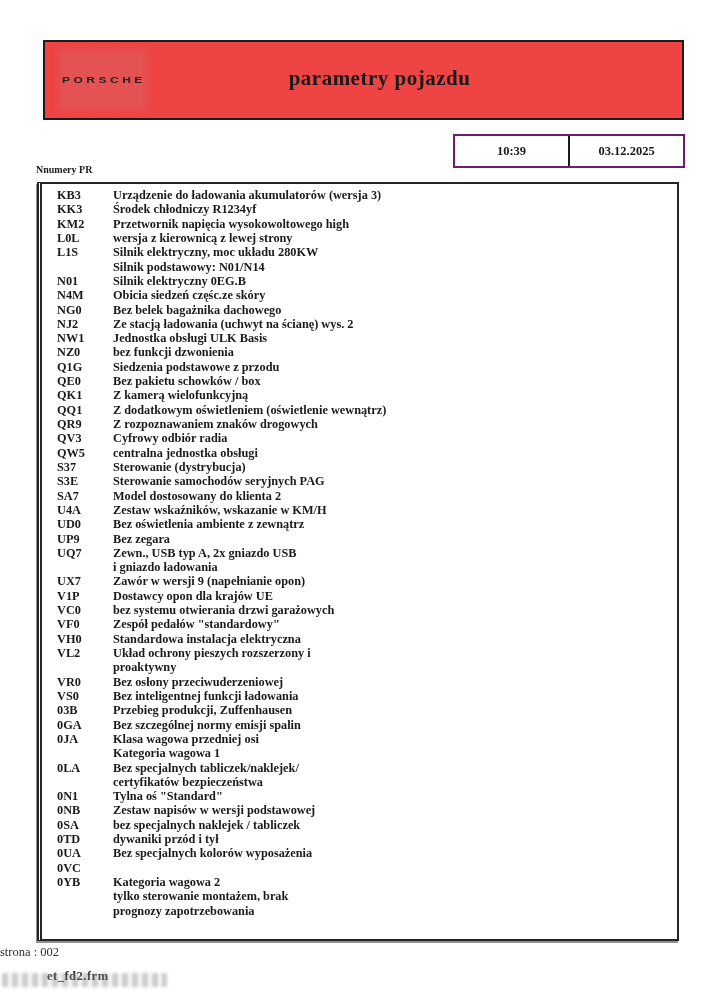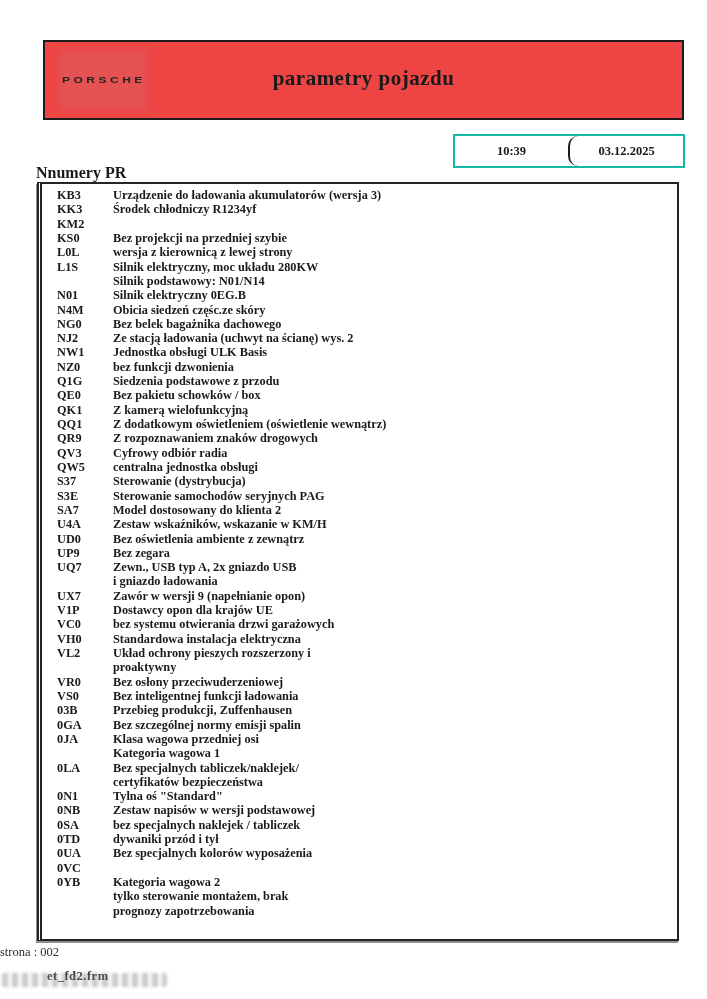--- a/index.html
+++ b/index.html
@@ -25,38 +25,38 @@
     white-space:nowrap;
   }
   .logo-smudge{
     position:absolute;left:14px;top:8px;width:88px;height:60px;
     background:
       repeating-linear-gradient(90deg, rgba(150,150,150,.18) 0 7px, rgba(220,220,220,.10) 7px 12px);
     filter:blur(3px);
     pointer-events:none;
   }
   .header-title{
-    position:absolute;left:0;top:24px;width:100%;
+    position:absolute;left:16px;top:24px;width:100%;
     text-align:center;
     font-size:21px;font-weight:700;letter-spacing:0.5px;
   }
   
   .datetime-box{
     position:absolute;left:453px;top:134px;width:228px;height:30px;
-    border:2px solid #14b8a6;display:flex;background:#fff;
+    border:2px solid #701a75;display:flex;background:#fff;
   }
   .dt-cell{
     flex:1;display:flex;align-items:center;justify-content:center;
     font-size:12.5px;font-weight:700;
   }
-  .dt-cell + .dt-cell{border-left:2px solid #1c1c1c;border-radius:10px;}
+  .dt-cell + .dt-cell{border-left:2px solid #1c1c1c;}
   
   .section-label{
     position:absolute;left:36px;top:164px;
-    font-size:16px;font-weight:700;
+    font-size:10px;font-weight:700;
   }
   
   .pr-table{
     position:absolute;left:37px;top:182px;width:642px;height:759px;
     border:2px solid #242424;
     border-left:5px double #242424;
     box-shadow:-1px 2px 0 0 #8f8f8f;
     background:#fff;
     box-sizing:border-box;
     padding:4px 6px 0 15px;
@@ -109,24 +109,21 @@
     <div class="pr-row">
       <div class="pr-code">KB3</div>
       <div class="pr-desc">Urządzenie do ładowania akumulatorów (wersja 3)</div>
     </div>
     <div class="pr-row">
       <div class="pr-code">KK3</div>
       <div class="pr-desc">Środek chłodniczy R1234yf</div>
     </div>
     <div class="pr-row">
       <div class="pr-code">KM2</div>
-    </div>
-    <div class="pr-row">
-      <div class="pr-code">KS0</div>
-      <div class="pr-desc">Bez projekcji na przedniej szybie</div>
+      <div class="pr-desc">Przetwornik napięcia wysokowoltowego high</div>
     </div>
     <div class="pr-row">
       <div class="pr-code">L0L</div>
       <div class="pr-desc">wersja z kierownicą z lewej strony</div>
     </div>
     <div class="pr-row">
       <div class="pr-code">L1S</div>
       <div class="pr-desc">Silnik elektryczny, moc układu 280KW
 Silnik podstawowy: N01/N14</div>
     </div>
@@ -215,20 +212,24 @@
       <div class="pr-code">UX7</div>
       <div class="pr-desc">Zawór w wersji 9 (napełnianie opon)</div>
     </div>
     <div class="pr-row">
       <div class="pr-code">V1P</div>
       <div class="pr-desc">Dostawcy opon dla krajów UE</div>
     </div>
     <div class="pr-row">
       <div class="pr-code">VC0</div>
       <div class="pr-desc">bez systemu otwierania drzwi garażowych</div>
+    </div>
+    <div class="pr-row">
+      <div class="pr-code">VF0</div>
+      <div class="pr-desc">Zespół pedałów "standardowy"</div>
     </div>
     <div class="pr-row">
       <div class="pr-code">VH0</div>
       <div class="pr-desc">Standardowa instalacja elektryczna</div>
     </div>
     <div class="pr-row">
       <div class="pr-code">VL2</div>
       <div class="pr-desc">Układ ochrony pieszych rozszerzony i
 proaktywny</div>
     </div>

